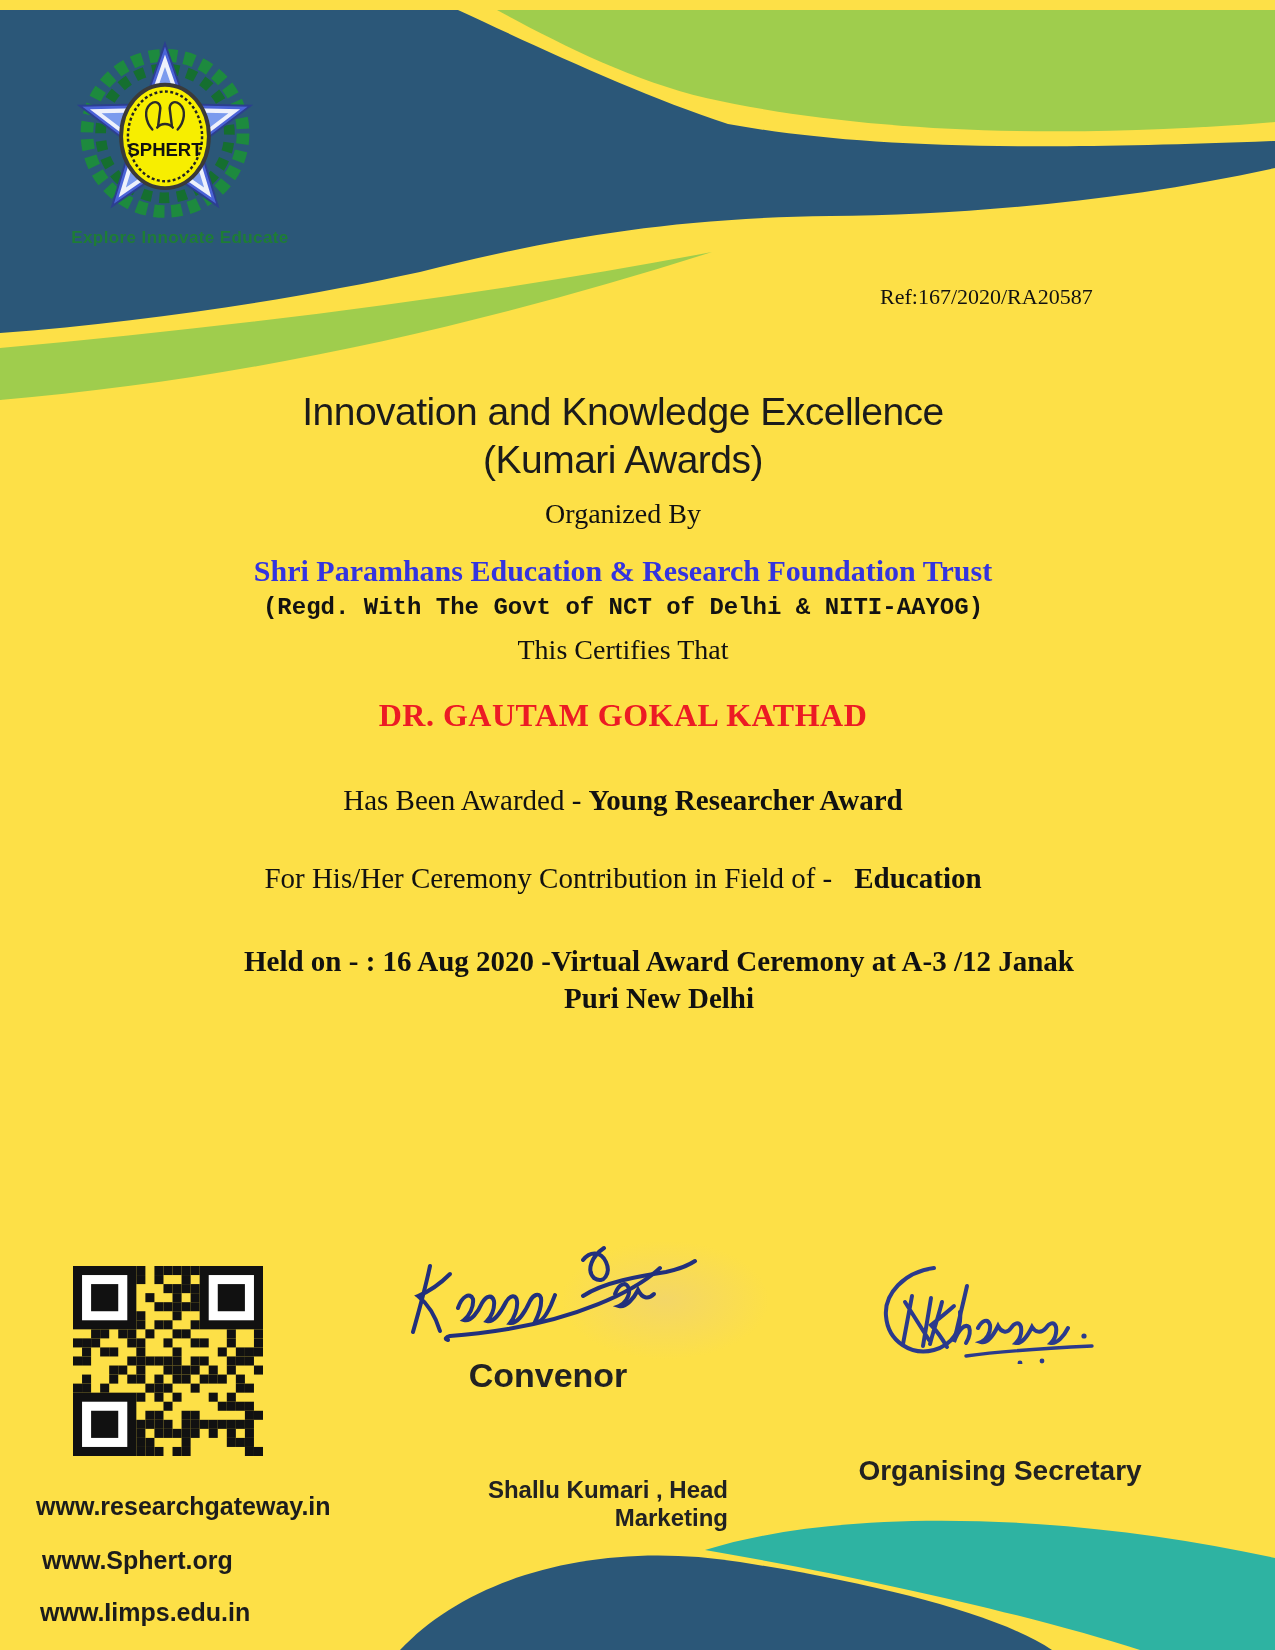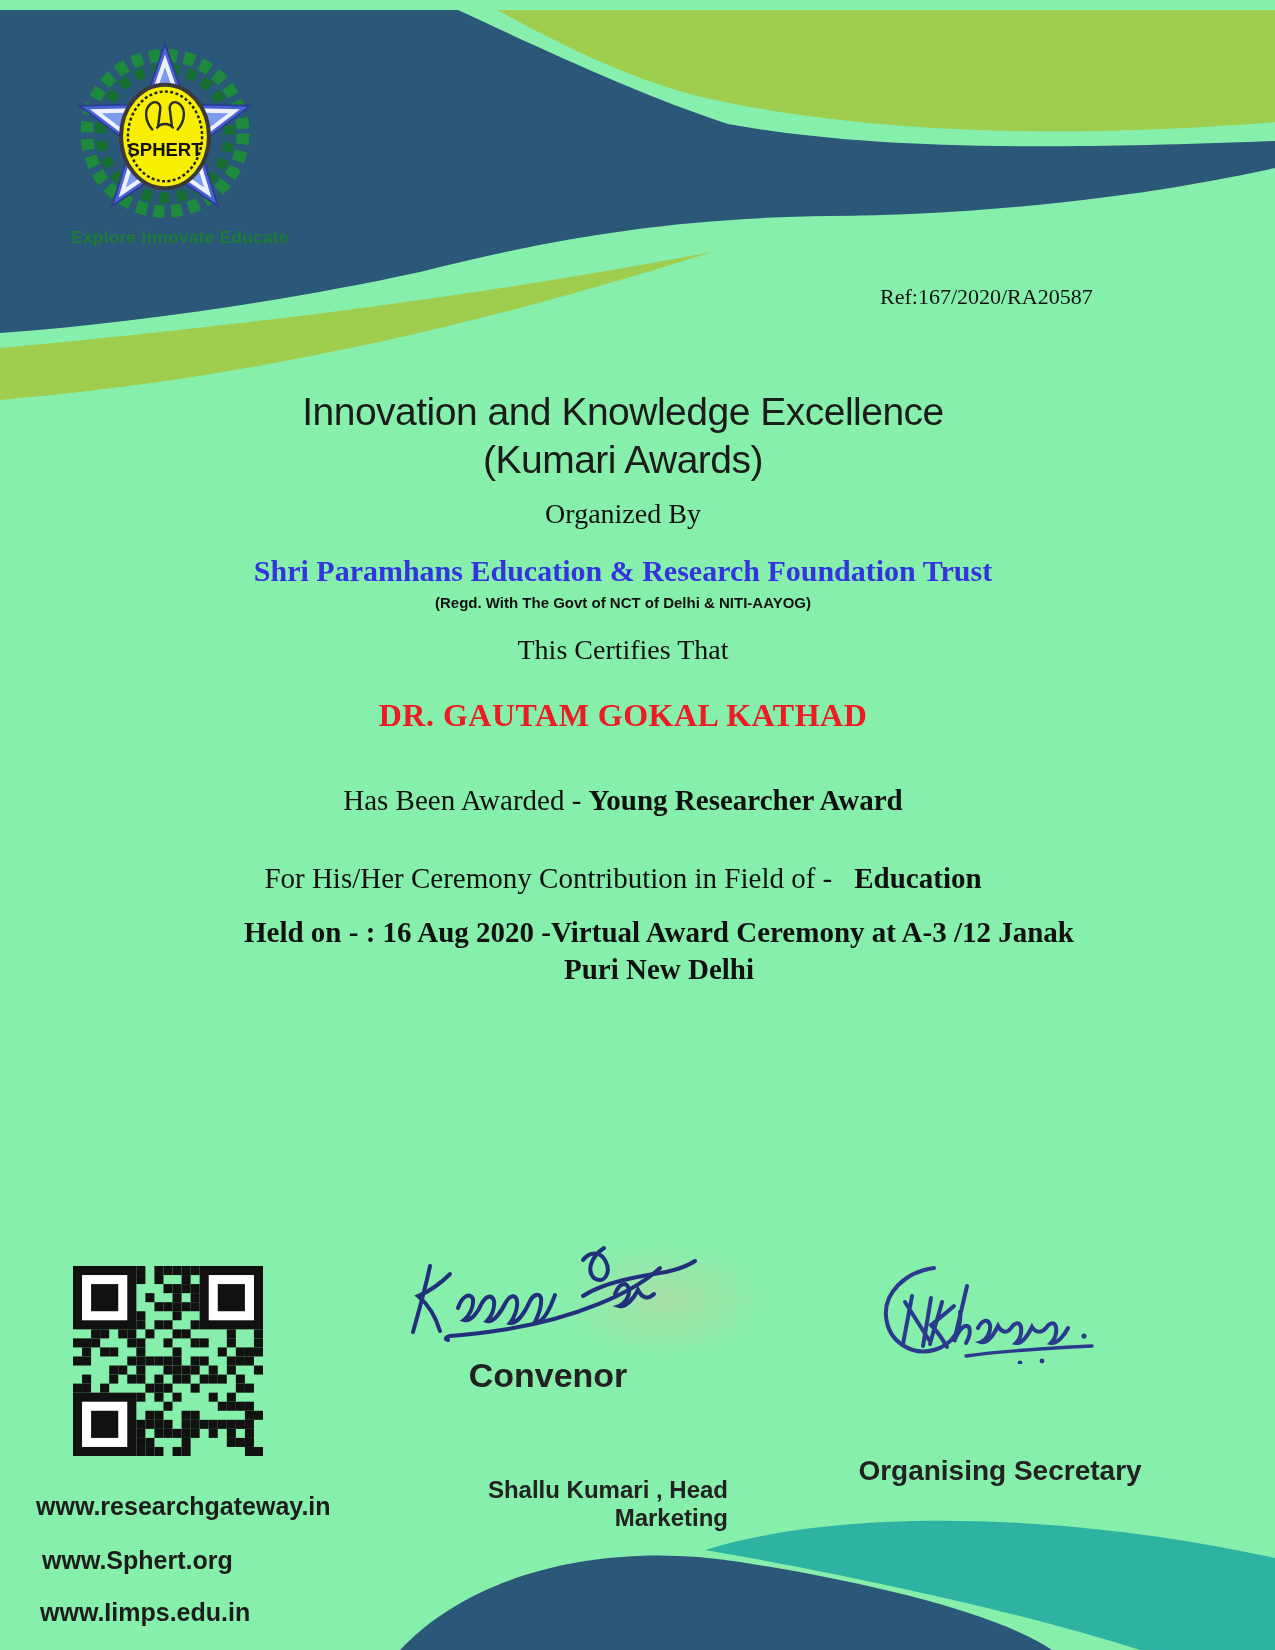--- a/index.html
+++ b/index.html
@@ -1,25 +1,25 @@
 <!DOCTYPE html>
 <html><head>
 <meta charset="utf-8">
 <style>
   html,body{margin:0;padding:0;background:#888;}
-  .page{position:relative;width:1275px;height:1650px;background:#86efac;overflow:hidden;
+  .page{position:relative;width:1275px;height:1650px;background:#fde047;overflow:hidden;
         font-family:"Liberation Serif",serif;margin:0 auto;}
   .abs{position:absolute;}
   .ctr{width:1230px;left:0;text-align:center;margin-left:8px;}
   
   .title{font-family:"Liberation Sans",sans-serif;font-size:39px;letter-spacing:-0.5px;
          color:#1b1b1b;line-height:48px;}
   .organized{font-size:28px;color:#111;}
   .trust{font-size:30px;font-weight:bold;color:#3434DF;}
-  .regd{font-family:Liberation Sans, sans-serif;font-size:15px;font-weight:bold;color:#121212;}
+  .regd{font-family:Liberation Mono, monospace;font-size:24px;font-weight:bold;color:#121212;}
   .certifies{font-size:28px;color:#111;}
   .recipient{font-size:32px;font-weight:bold;color:#EC1B24;letter-spacing:0.5px;}
   .bodyline{font-size:29px;color:#111;}
   .bodyline b{font-weight:bold;}
   .heldline{font-size:29px;font-weight:bold;color:#111;line-height:37px;}
   .fieldgap{margin-left:22px;}
   .ref{font-size:22px;color:#111;}
   .sans{font-family:"Liberation Sans",sans-serif;color:#222;font-weight:bold;}
   .convenor-title{font-size:34px;}
   .convenor-name{font-size:24px;}
@@ -84,21 +84,21 @@
   <div class="abs ctr recipient" style="top:697px;">DR. GAUTAM GOKAL KATHAD</div>
 
   <div class="abs ctr bodyline" style="top:784px;">
     <span>Has Been Awarded - </span><b>Young Researcher Award</b>
   </div>
 
   <div class="abs ctr bodyline" style="top:862px;">
     <span>For His/Her Ceremony Contribution in Field of -</span><b class="fieldgap">Education</b>
   </div>
 
-  <div class="abs ctr heldline" style="top:914px;padding-left:36px;">
+  <div class="abs ctr heldline" style="top:943px;padding-left:36px;">
     <div>Held on - : 16 Aug 2020 -Virtual Award Ceremony at A-3 /12 Janak</div>
     <div>Puri New Delhi</div>
   </div>
 
   <svg class="abs" style="left:73px;top:1266px;" width="190" height="190" viewBox="0 0 189 189" fill="#111">
     <g>
       <rect x="0" y="0" width="63" height="63"></rect>
         <rect x="9" y="9" width="45" height="45" fill="#fff"></rect>
         <rect x="18" y="18" width="27" height="27"></rect>
     </g>

